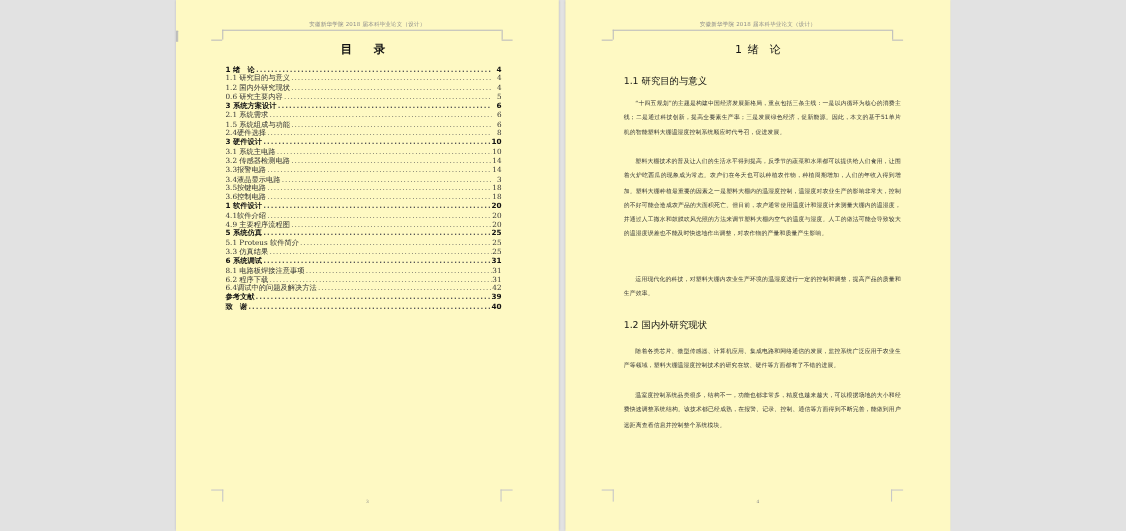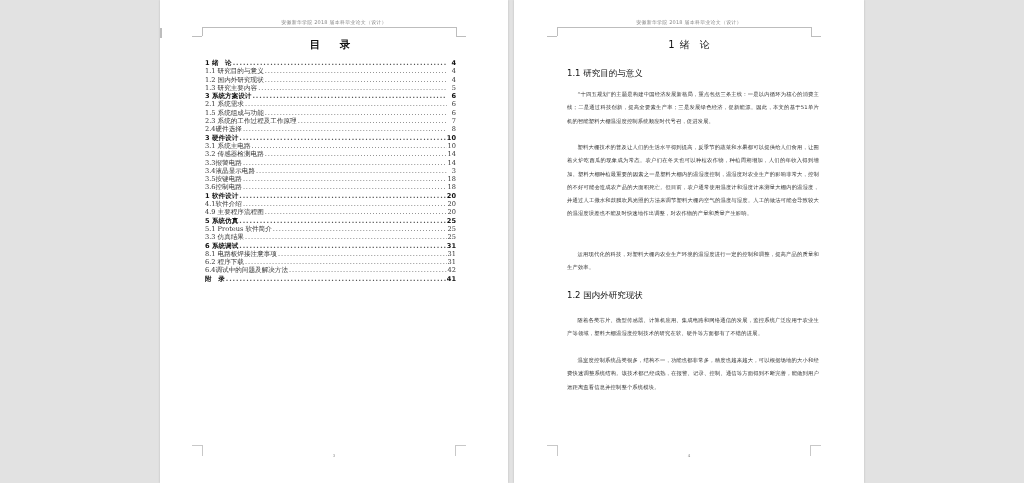--- a/index.html
+++ b/index.html
@@ -3,21 +3,21 @@
 <meta charset="utf-8">
 <style>
   html, body { margin: 0; padding: 0; }
   body {
     width: 1024px; height: 483px; overflow: hidden;
     background: #e2e2e2; position: relative;
     font-family: "DejaVu Serif", "Liberation Serif", serif;
     color: #222;
   }
   .page {
-    position: absolute; top: 0; height: 483px; background: #ffffff;
+    position: absolute; top: 0; height: 483px; background: #fef9c3;
     box-shadow: 0 0 2px rgba(0,0,0,0.18);
   }
   #page1 { left: 160px; width: 348px; }
   #page2 { left: 514px; width: 350px; }
 
   .header-text {
     position: absolute; top: 19px; left: 0; right: 0; text-align: center;
     font-size: 5px; color: #8a8a8a; letter-spacing: 0.2px;
     font-family: "DejaVu Sans", sans-serif;
   }
@@ -87,45 +87,40 @@
         <span class="toc-label">1.1 研究目的与意义</span>
         <span class="toc-dots"></span>
         <span class="toc-page">4</span>
       </div>
       <div class="toc-row lvl2">
         <span class="toc-label">1.2 国内外研究现状</span>
         <span class="toc-dots"></span>
         <span class="toc-page">4</span>
       </div>
       <div class="toc-row lvl2">
-        <span class="toc-label">1.3 研究主要内容</span>
+        <span class="toc-label">0.6 研究主要内容</span>
         <span class="toc-dots"></span>
         <span class="toc-page">5</span>
       </div>
       <div class="toc-row lvl1">
         <span class="toc-label">3 系统方案设计</span>
         <span class="toc-dots"></span>
         <span class="toc-page">6</span>
       </div>
       <div class="toc-row lvl2">
         <span class="toc-label">2.1 系统需求</span>
         <span class="toc-dots"></span>
         <span class="toc-page">6</span>
       </div>
       <div class="toc-row lvl2">
         <span class="toc-label">1.5 系统组成与功能</span>
         <span class="toc-dots"></span>
         <span class="toc-page">6</span>
       </div>
       <div class="toc-row lvl2">
-        <span class="toc-label">2.3 系统的工作过程及工作原理</span>
-        <span class="toc-dots"></span>
-        <span class="toc-page">7</span>
-      </div>
-      <div class="toc-row lvl2">
         <span class="toc-label">2.4硬件选择</span>
         <span class="toc-dots"></span>
         <span class="toc-page">8</span>
       </div>
       <div class="toc-row lvl1">
         <span class="toc-label">3 硬件设计</span>
         <span class="toc-dots"></span>
         <span class="toc-page">10</span>
       </div>
       <div class="toc-row lvl2">
@@ -202,23 +197,28 @@
         <span class="toc-label">6.2 程序下载</span>
         <span class="toc-dots"></span>
         <span class="toc-page">31</span>
       </div>
       <div class="toc-row lvl2">
         <span class="toc-label">6.4调试中的问题及解决方法</span>
         <span class="toc-dots"></span>
         <span class="toc-page">42</span>
       </div>
       <div class="toc-row lvl1">
-        <span class="toc-label">附　录</span>
-        <span class="toc-dots"></span>
-        <span class="toc-page">41</span>
+        <span class="toc-label">参考文献</span>
+        <span class="toc-dots"></span>
+        <span class="toc-page">39</span>
+      </div>
+      <div class="toc-row lvl1">
+        <span class="toc-label">致　谢</span>
+        <span class="toc-dots"></span>
+        <span class="toc-page">40</span>
       </div>
     </div>
 
   <div class="corner bl" style="left:32px; top:445px;"></div>
   <div class="corner br" style="left:295px; top:445px;"></div>
   <div class="page-number">3</div>
 </div>
 
 <div class="page" id="page2">
   <div class="header-text">安徽新华学院 2018 届本科毕业论文（设计）</div>

